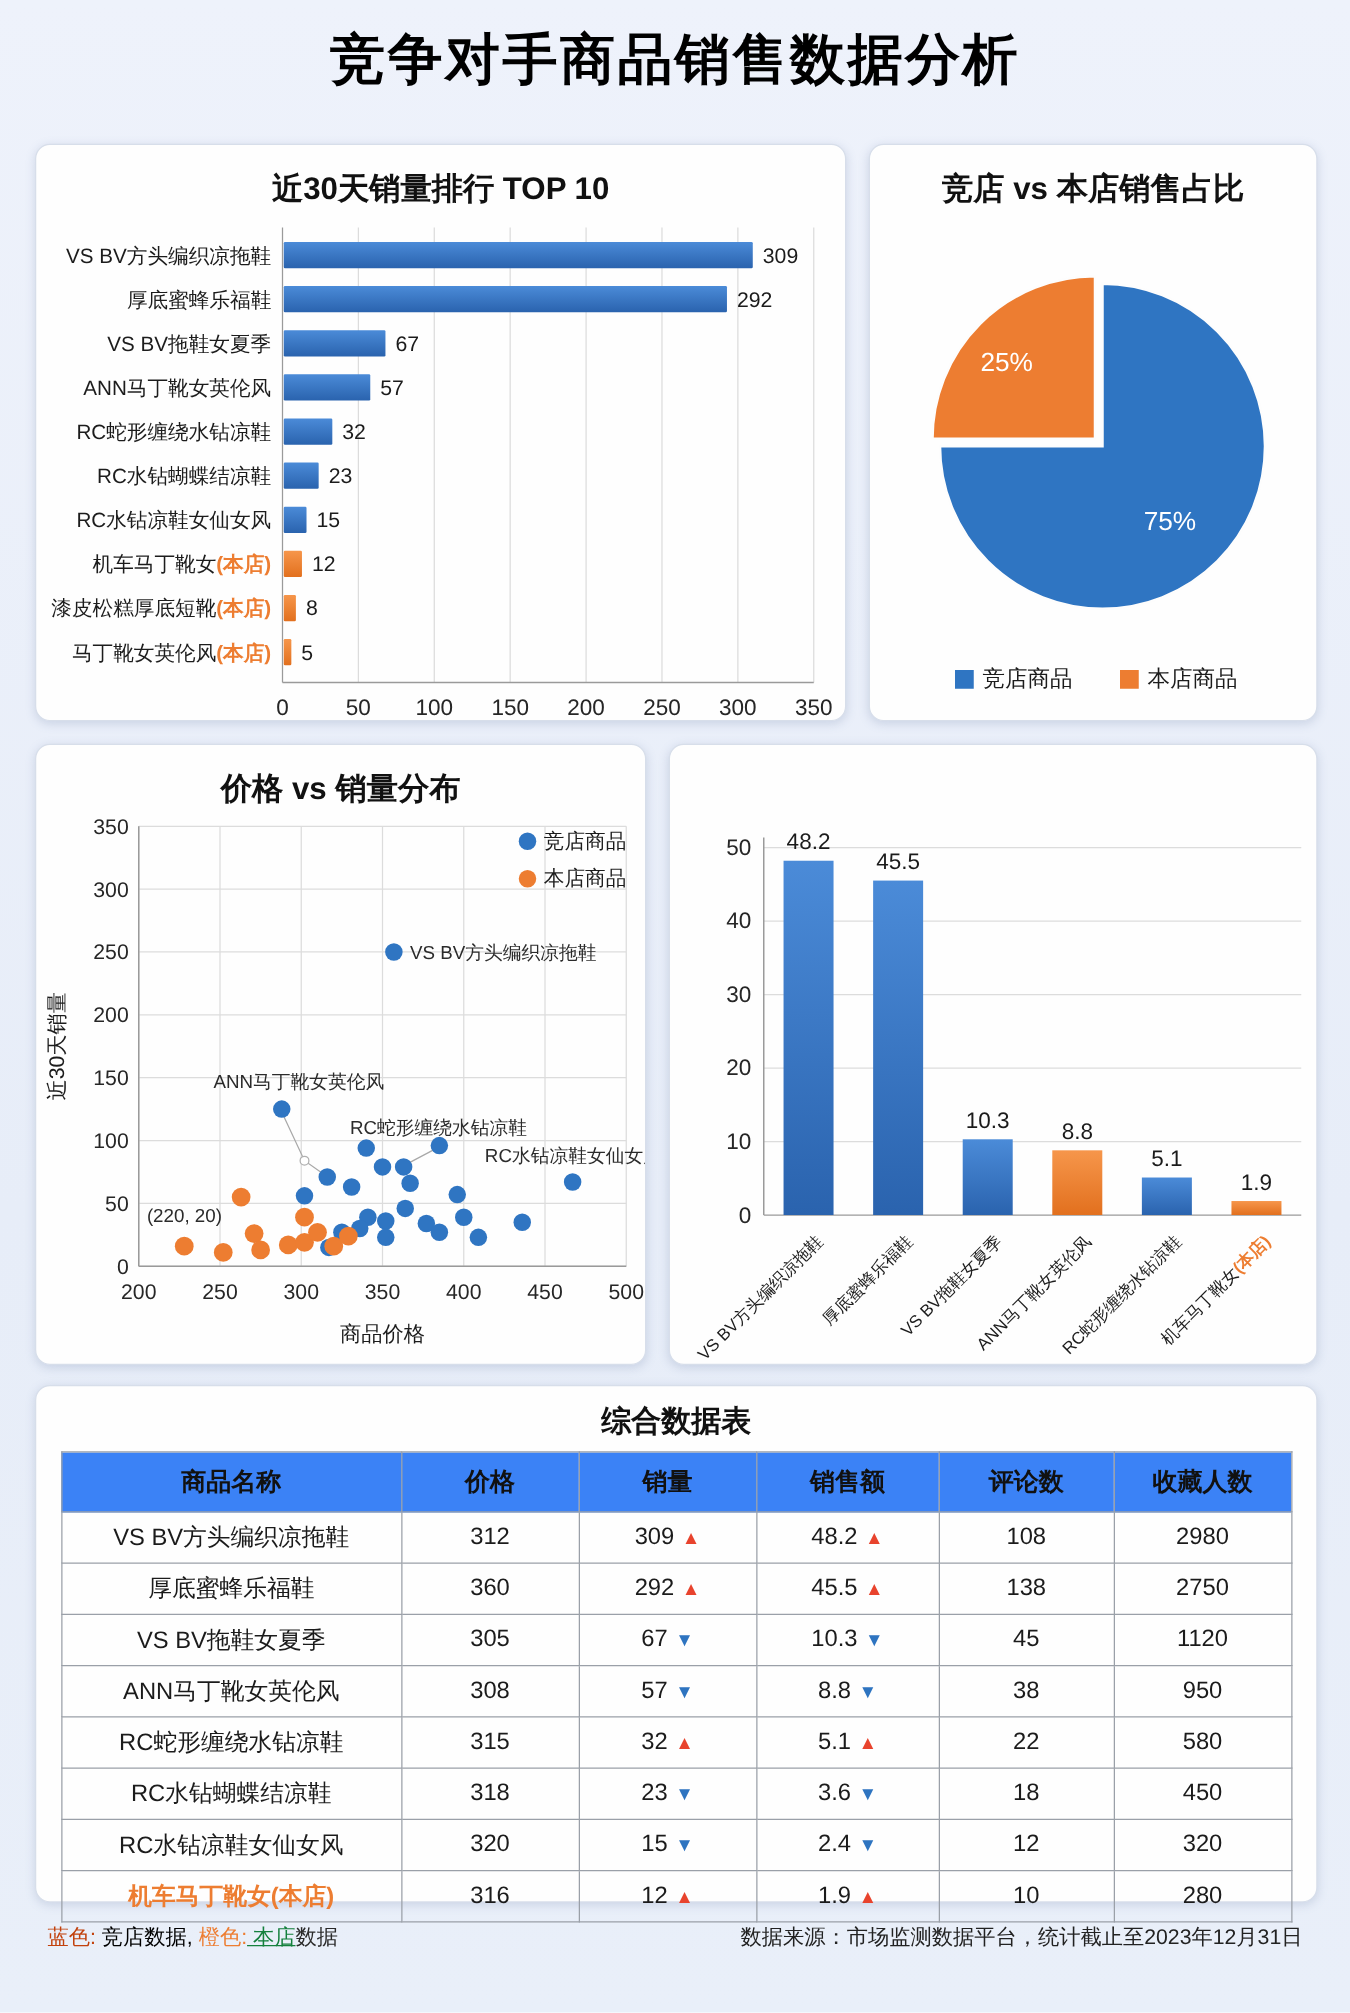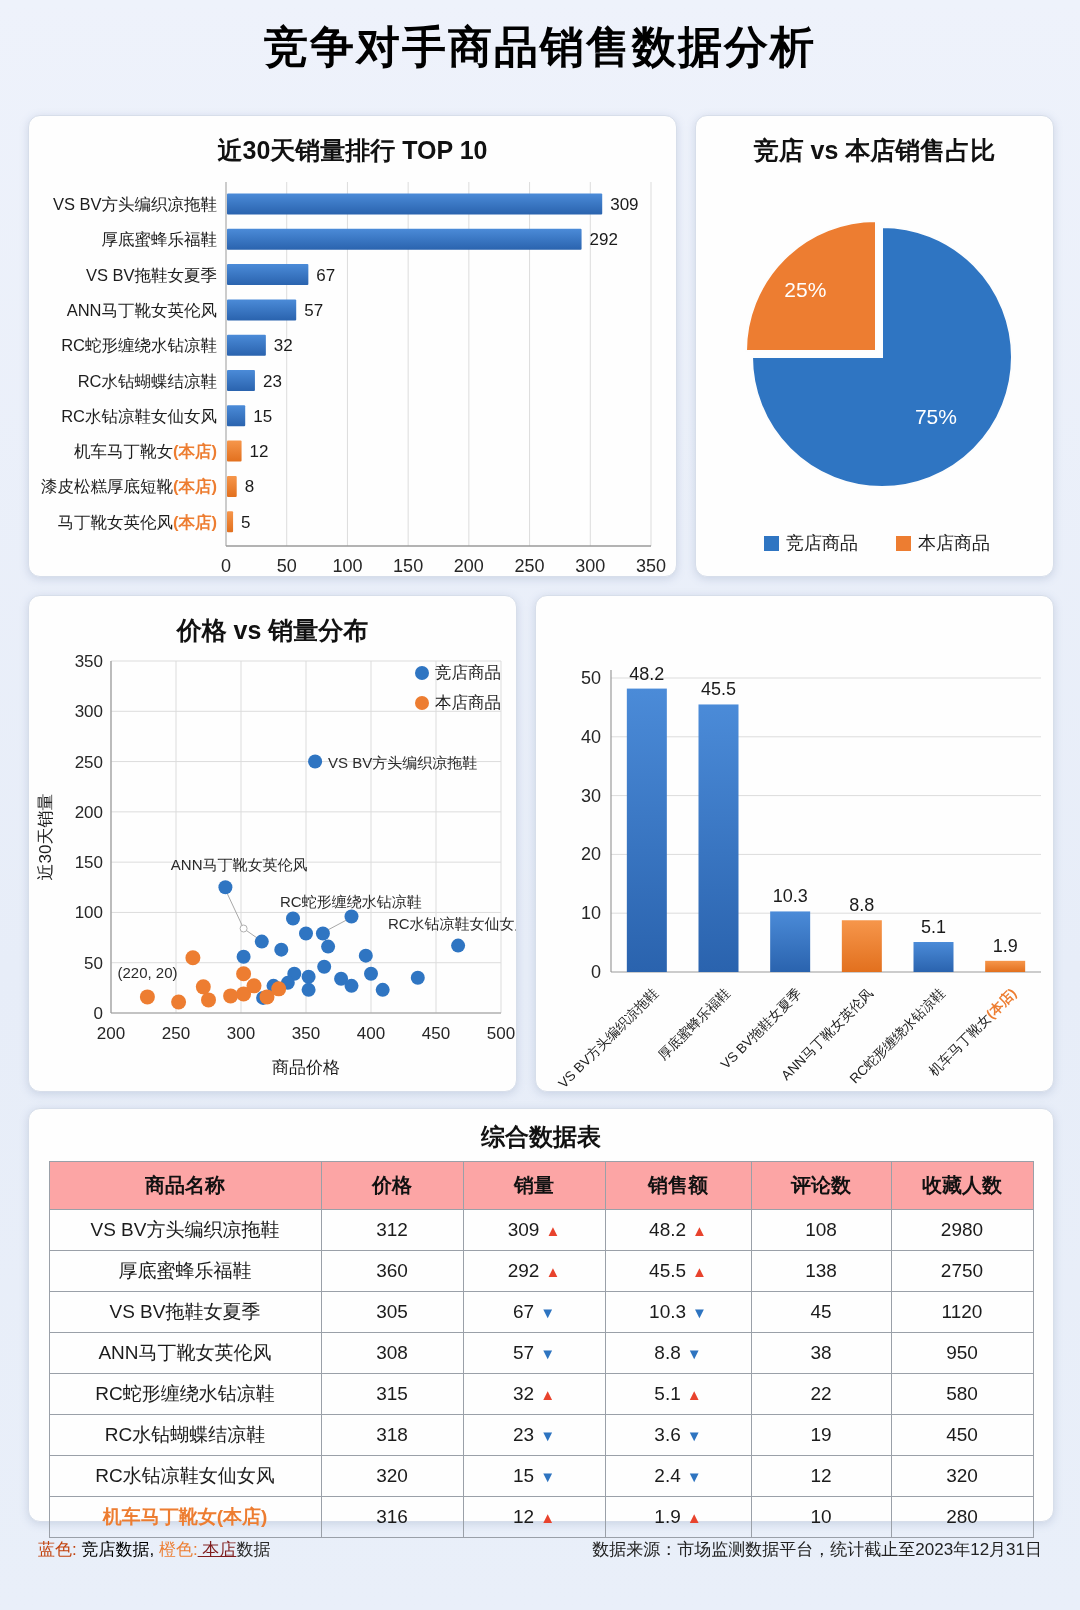--- a/index.html
+++ b/index.html
@@ -37,21 +37,21 @@
   #chart-scatter{top:52px;}
   #chart-sales{top:52px;}
   svg{display:block;font-family:"Liberation Sans","DejaVu Sans",sans-serif;}
   table.data-table{
     border-collapse:collapse;margin:8px auto 0;width:984px;
     font-size:19px;table-layout:fixed;
   }
   table.data-table th,table.data-table td{
     border:1px solid #9aa0a8;text-align:center;padding:0;
   }
-  table.data-table th{height:47px;background:#fca5a5;font-size:20px;font-weight:700;color:#111;}
+  table.data-table th{height:47px;background:#3b82f6;font-size:20px;font-weight:700;color:#111;}
   table.data-table td{height:40px;color:#1b1b1b;}
   td.hl{font-weight:700;}
   .trend{font-size:15px;margin-left:6px;}
   .footer{
     position:absolute;left:38px;top:1538px;width:1004px;
     display:flex;justify-content:space-between;align-items:center;
     font-size:17px;color:#222;
   }
 </style>
 </head>
@@ -337,21 +337,21 @@
           <td>32<span class="trend" style="color: rgb(232, 67, 45);">▲</span></td>
           <td>5.1<span class="trend" style="color: rgb(232, 67, 45);">▲</span></td>
           <td>22</td>
           <td>580</td>
         </tr>
         <tr>
           <td>RC水钻蝴蝶结凉鞋</td>
           <td>318</td>
           <td>23<span class="trend" style="color: rgb(46, 116, 192);">▼</span></td>
           <td>3.6<span class="trend" style="color: rgb(46, 116, 192);">▼</span></td>
-          <td>19</td>
+          <td>18</td>
           <td>450</td>
         </tr>
         <tr>
           <td>RC水钻凉鞋女仙女风</td>
           <td>320</td>
           <td>15<span class="trend" style="color: rgb(46, 116, 192);">▼</span></td>
           <td>2.4<span class="trend" style="color: rgb(46, 116, 192);">▼</span></td>
           <td>12</td>
           <td>320</td>
         </tr>
@@ -361,15 +361,15 @@
           <td>12<span class="trend" style="color: rgb(232, 67, 45);">▲</span></td>
           <td>1.9<span class="trend" style="color: rgb(232, 67, 45);">▲</span></td>
           <td>10</td>
           <td>280</td>
         </tr>
       </tbody>
     </table>
 </section>
 
 <div class="footer">
-  <div id="footer-left"><span style="color: #c2410c;">蓝色:</span><span style="color: #000000;"> 竞店数据, </span><span style="color: rgb(237, 125, 49);">橙色:</span><span style="color: #7f1d1d; text-decoration: underline;"> 本店</span><span style="color: rgb(42, 42, 42);">数据</span></div>
+  <div id="footer-left"><span style="color: #c2410c;">蓝色:</span><span style="color: #000000;"> 竞店数据, </span><span style="color: rgb(237, 125, 49);">橙色:</span><span style="color: #15803d; text-decoration: underline;"> 本店</span><span style="color: rgb(42, 42, 42);">数据</span></div>
   <div>数据来源：市场监测数据平台，统计截止至2023年12月31日</div>
 </div>
 
 </body></html>

